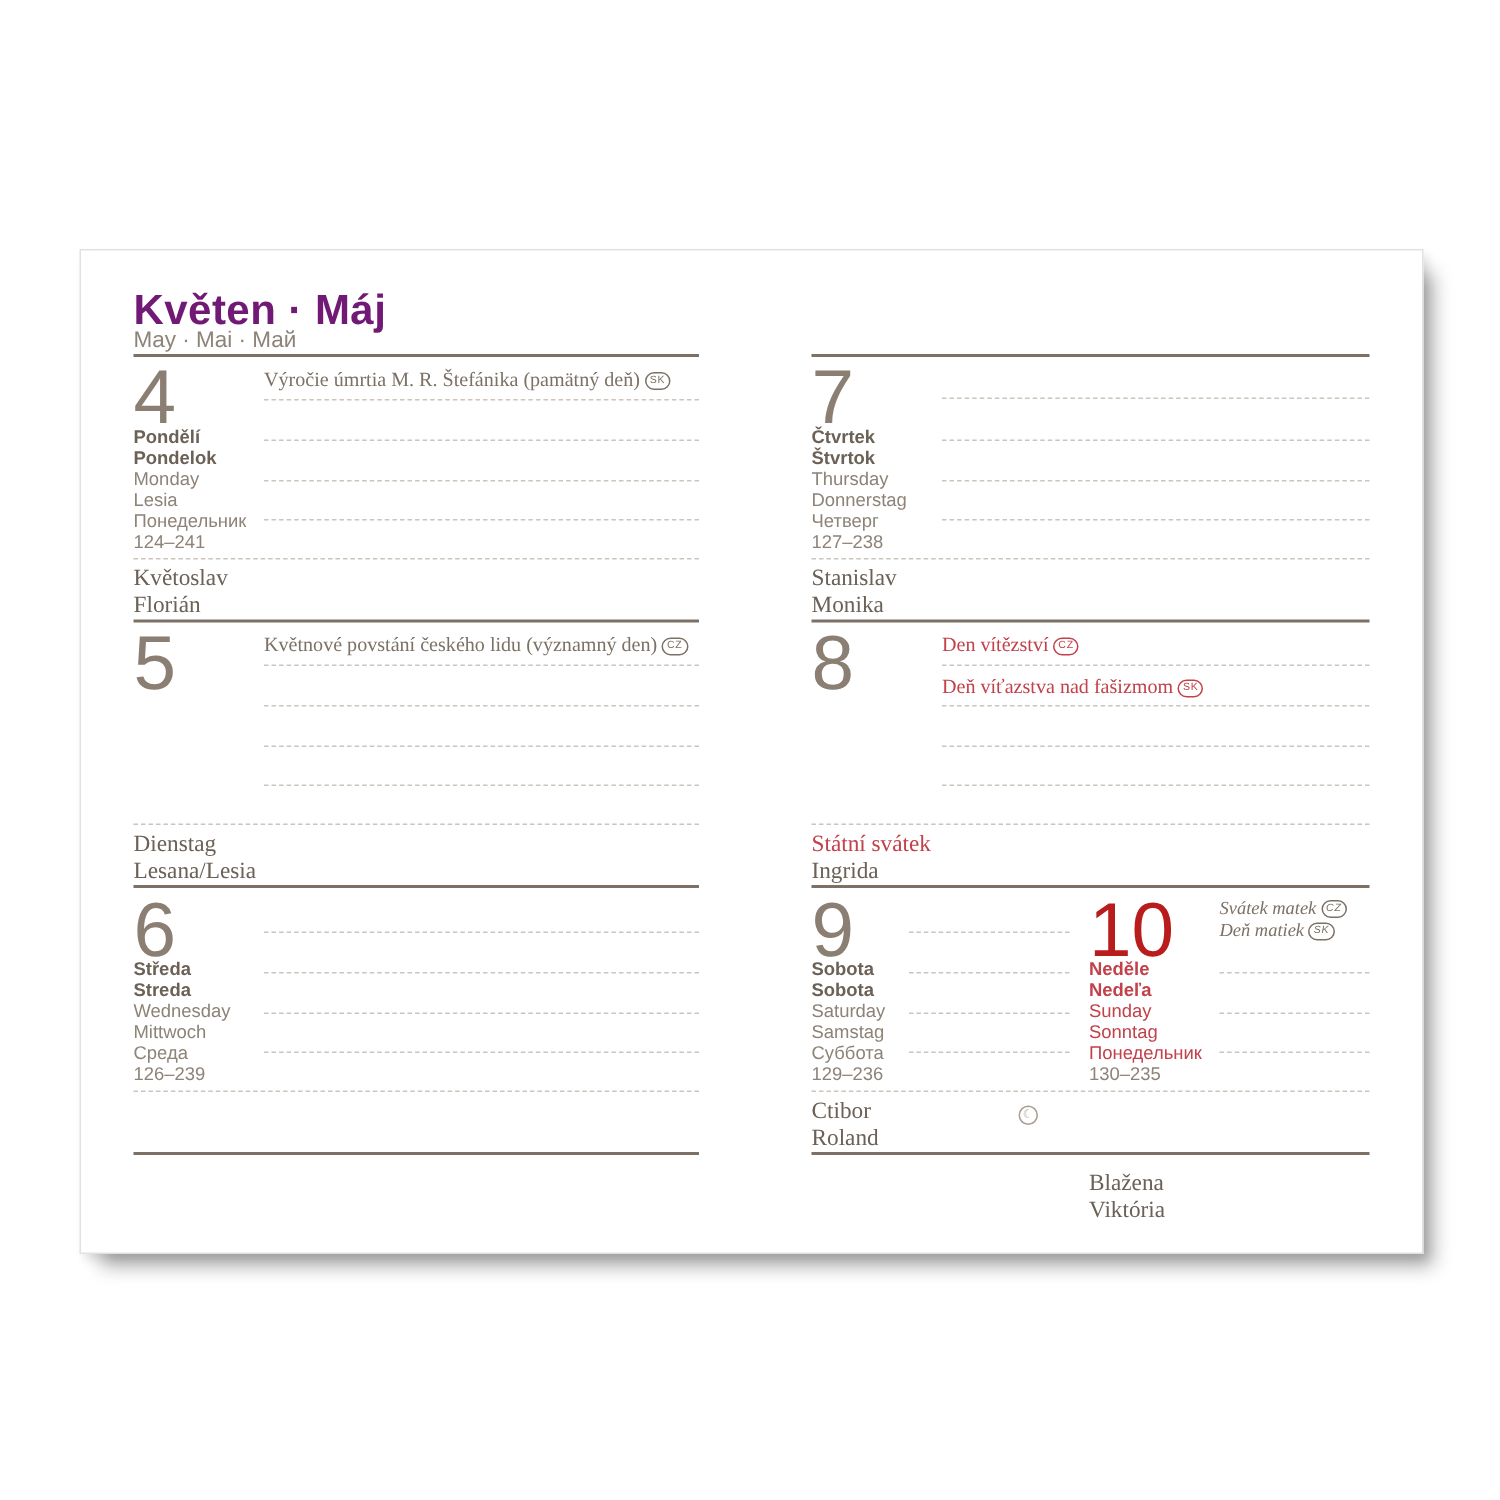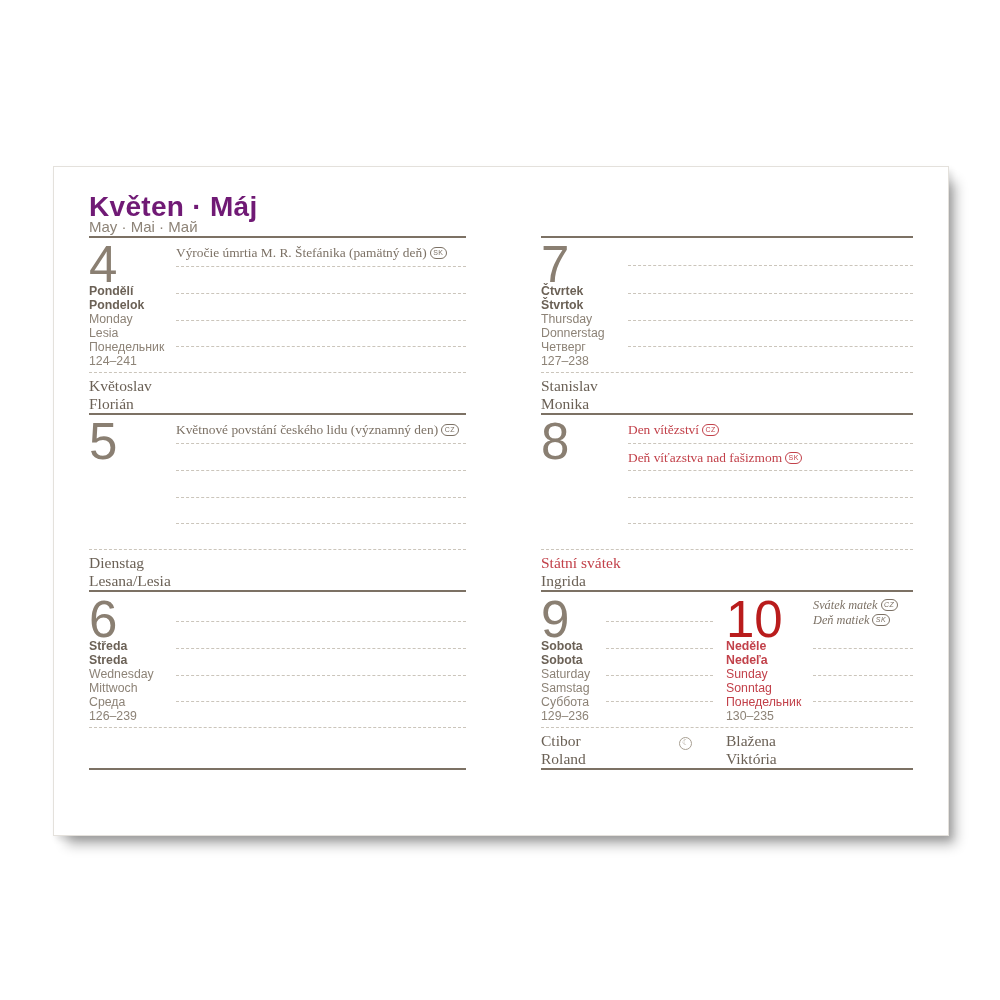--- a/index.html
+++ b/index.html
@@ -42,21 +42,21 @@
          line-height:17.5px;color:#6b6156;}
   .names .red{color:#c2414a;}
 
   
   .half10{left:185px;}
   .wl.n9{left:65px;right:auto;width:107px;}
   .wl.n10{left:272px;}
   .note-it{position:absolute;left:272px;font-family:"Liberation Serif",serif;font-style:italic;
            font-size:12.3px;color:#7c7165;white-space:nowrap;}
   .ni1{top:5px;} .ni2{top:20px;}
-  .names10{left:185px;}
+  .names10{left:185px;margin-top:48px;}
   .moon{position:absolute;left:138px;top:144px;width:11px;height:11px;border:1px solid #a89f92;border-radius:50%;
         color:#a89f92;font-size:8px;line-height:10px;text-align:center;}
 </style>
 </head>
 <body>
 
 <div class="sheet">
 
   <div class="page page-left">
     <div class="month-title">Květen · Máj</div>

